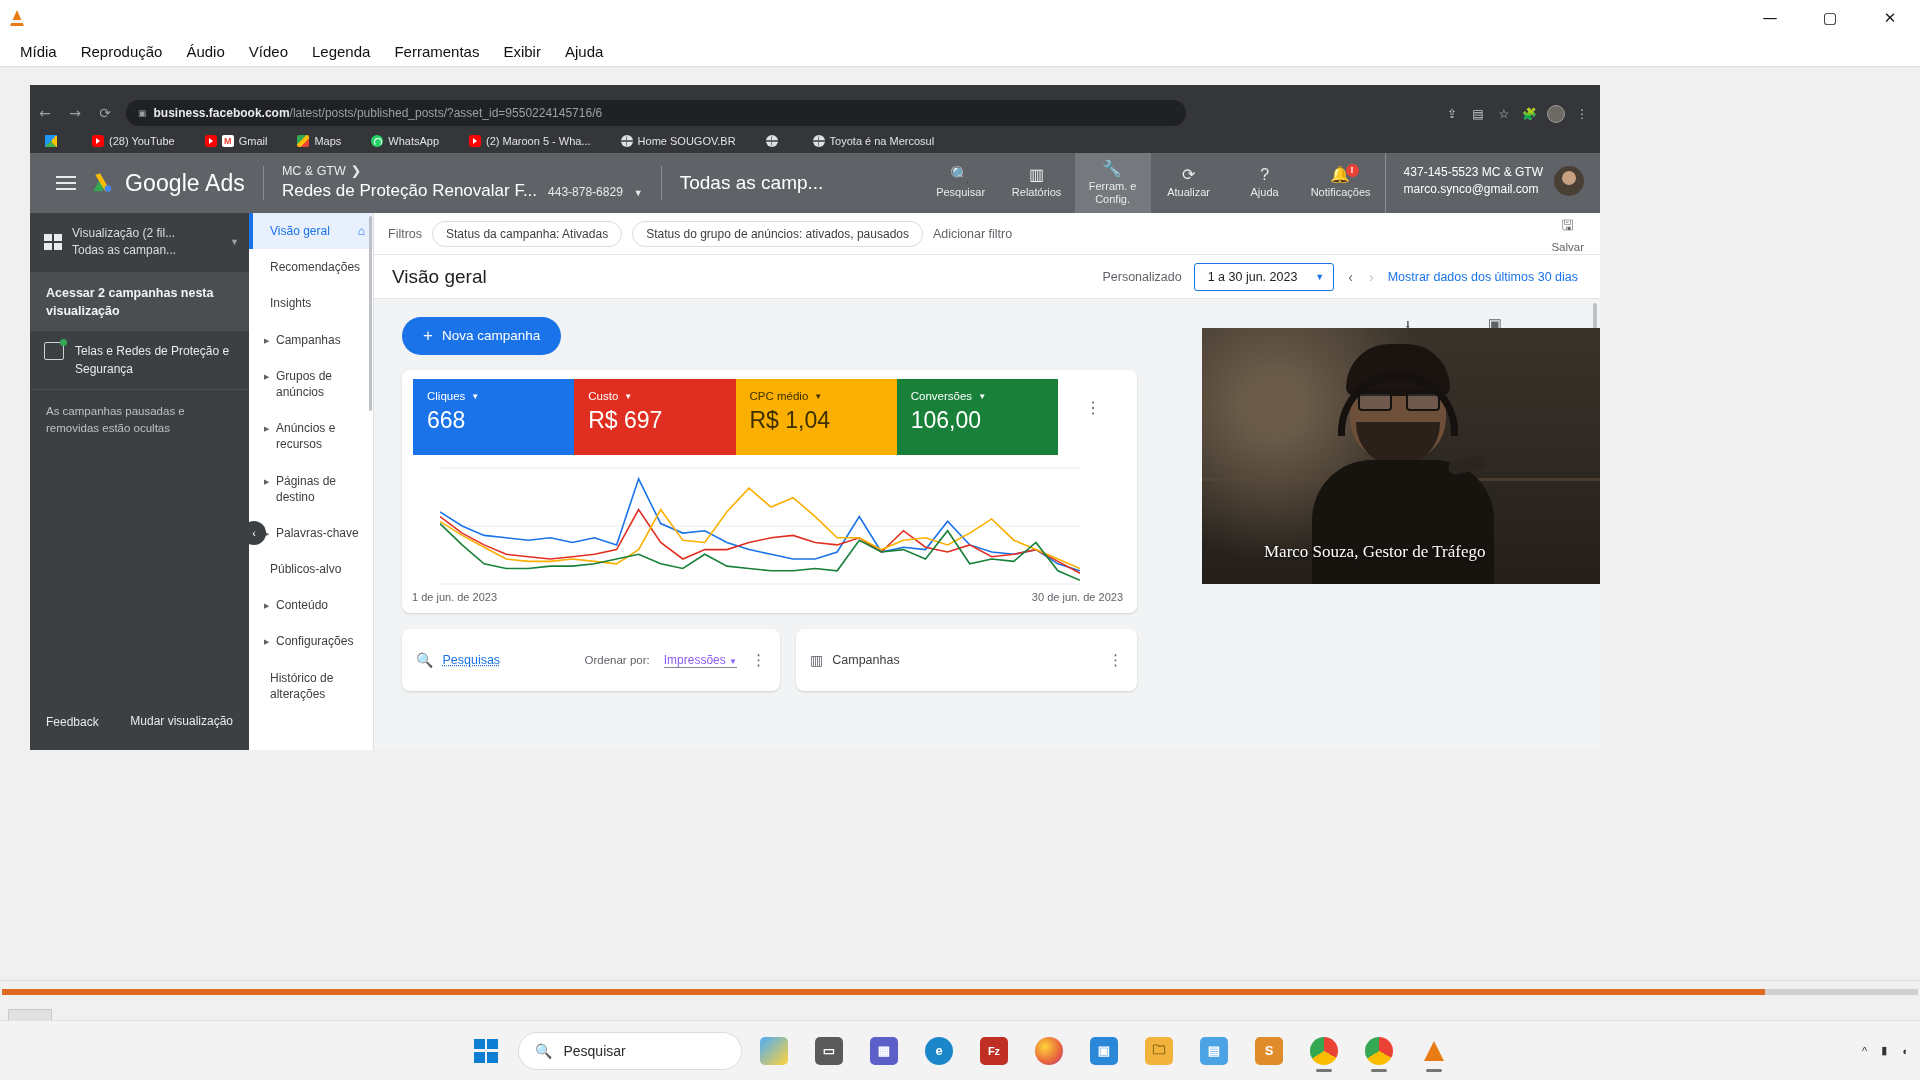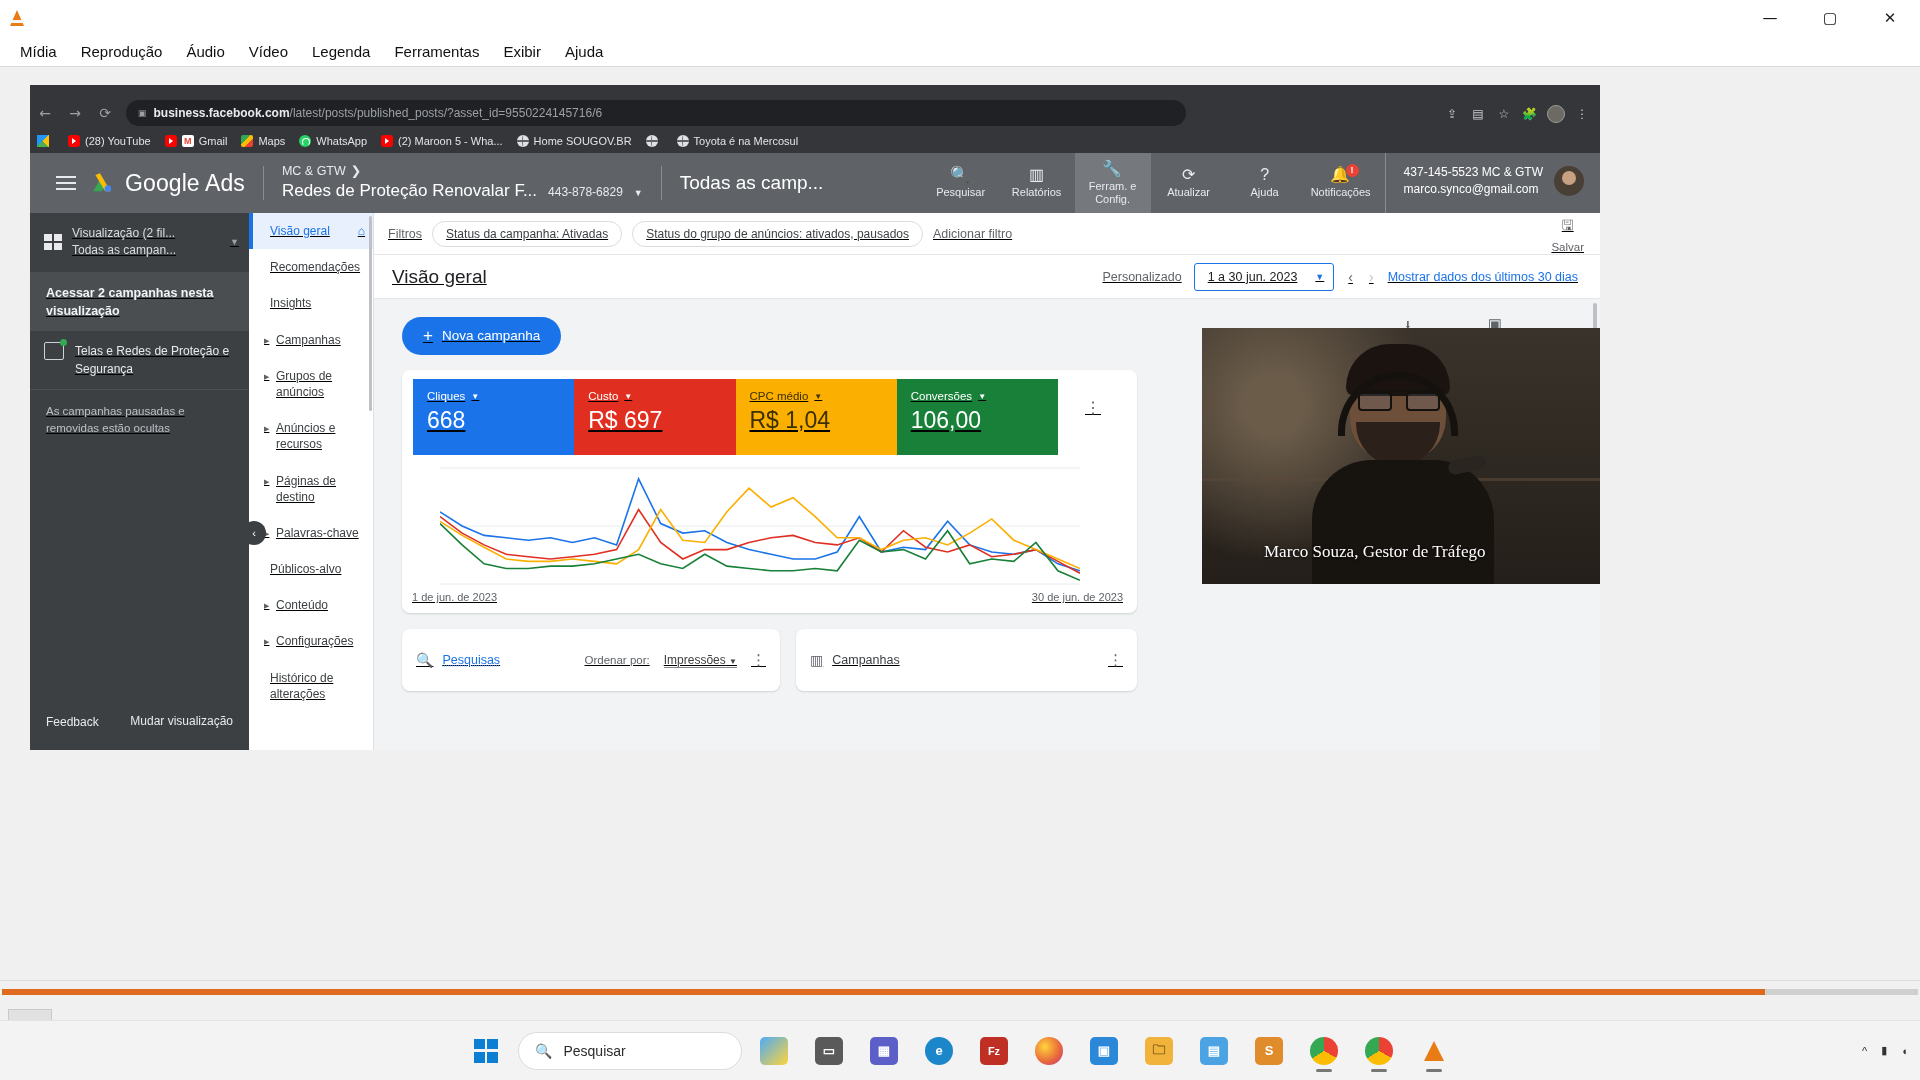--- a/index.html
+++ b/index.html
@@ -115,21 +115,21 @@
   #chrome-avatar {
     width: 18px; height: 18px; border-radius: 50%;
     background: #6d6a63; border: 1px solid #999;
   }
 
   #bookmarks-bar {
     position: absolute; left: 0; top: 44px;
     width: 1570px; height: 24px;
     background: #35363a;
     display: flex; align-items: center;
-    padding-left: 0; gap: 0px;
+    padding-left: 8px; gap: 16px;
     overflow: hidden;
   }
   .bm {
     display: flex; align-items: center; gap: 5px;
     padding: 2px 7px;
     font-size: 11px; color: #e1e3e6;
     white-space: nowrap;
   }
   .bm-ico {
     width: 12px; height: 12px; border-radius: 2px;
@@ -238,21 +238,21 @@
   #hdr-user-text { font-size: 12px; color: #fff; line-height: 1.45; text-align: left; }
   #hdr-avatar {
     width: 30px; height: 30px; border-radius: 50%;
     background: #4a3f35; overflow: hidden; position: relative;
   }
   #hdr-avatar::after {
     content: ""; position: absolute; left: 8px; top: 5px;
     width: 14px; height: 14px; border-radius: 50%; background: #c8a183;
   }
 
-  #gads-body { display: flex; height: 537px; text-decoration: underline; }
+  #gads-body { display: flex; height: 537px; }
 
   #views-sidebar {
     width: 219px; background: #3c4043; color: #e8eaed;
     flex: 0 0 219px; position: relative;
   }
   #views-header {
     display: flex; align-items: center; gap: 10px;
     padding: 12px 10px 12px 14px;
     border-bottom: 1px solid #4d5053;
   }
@@ -426,21 +426,21 @@
     height: 62px; display: flex; align-items: center;
     padding: 0 14px; gap: 9px;
   }
   #panel-searches { width: 378px; }
   #panel-campaigns { width: 341px; }
   .panel-ico { color: #5f6368; font-size: 14px; }
   .panel-title { font-size: 12.5px; color: #3c4043; }
   .panel-title.link { color: #1a73e8; text-decoration: underline; text-decoration-style: dotted; }
   .panel-right { margin-left: auto; display: flex; align-items: center; gap: 14px; }
   .sort-label { font-size: 11.5px; color: #5f6368; }
-  .sort-value { font-size: 12px; color: #404040; border-bottom: 1px solid #80868b; }
+  .sort-value { font-size: 12px; color: #8b5cf6; border-bottom: 1px solid #80868b; }
   .kebab { color: #5f6368; font-size: 15px; }
 
   
   #webcam {
     position: absolute; right: 0; top: 243px;
     width: 398px; height: 256px;
     background: #1c1915;
     overflow: hidden;
   }
   #webcam .wall {

